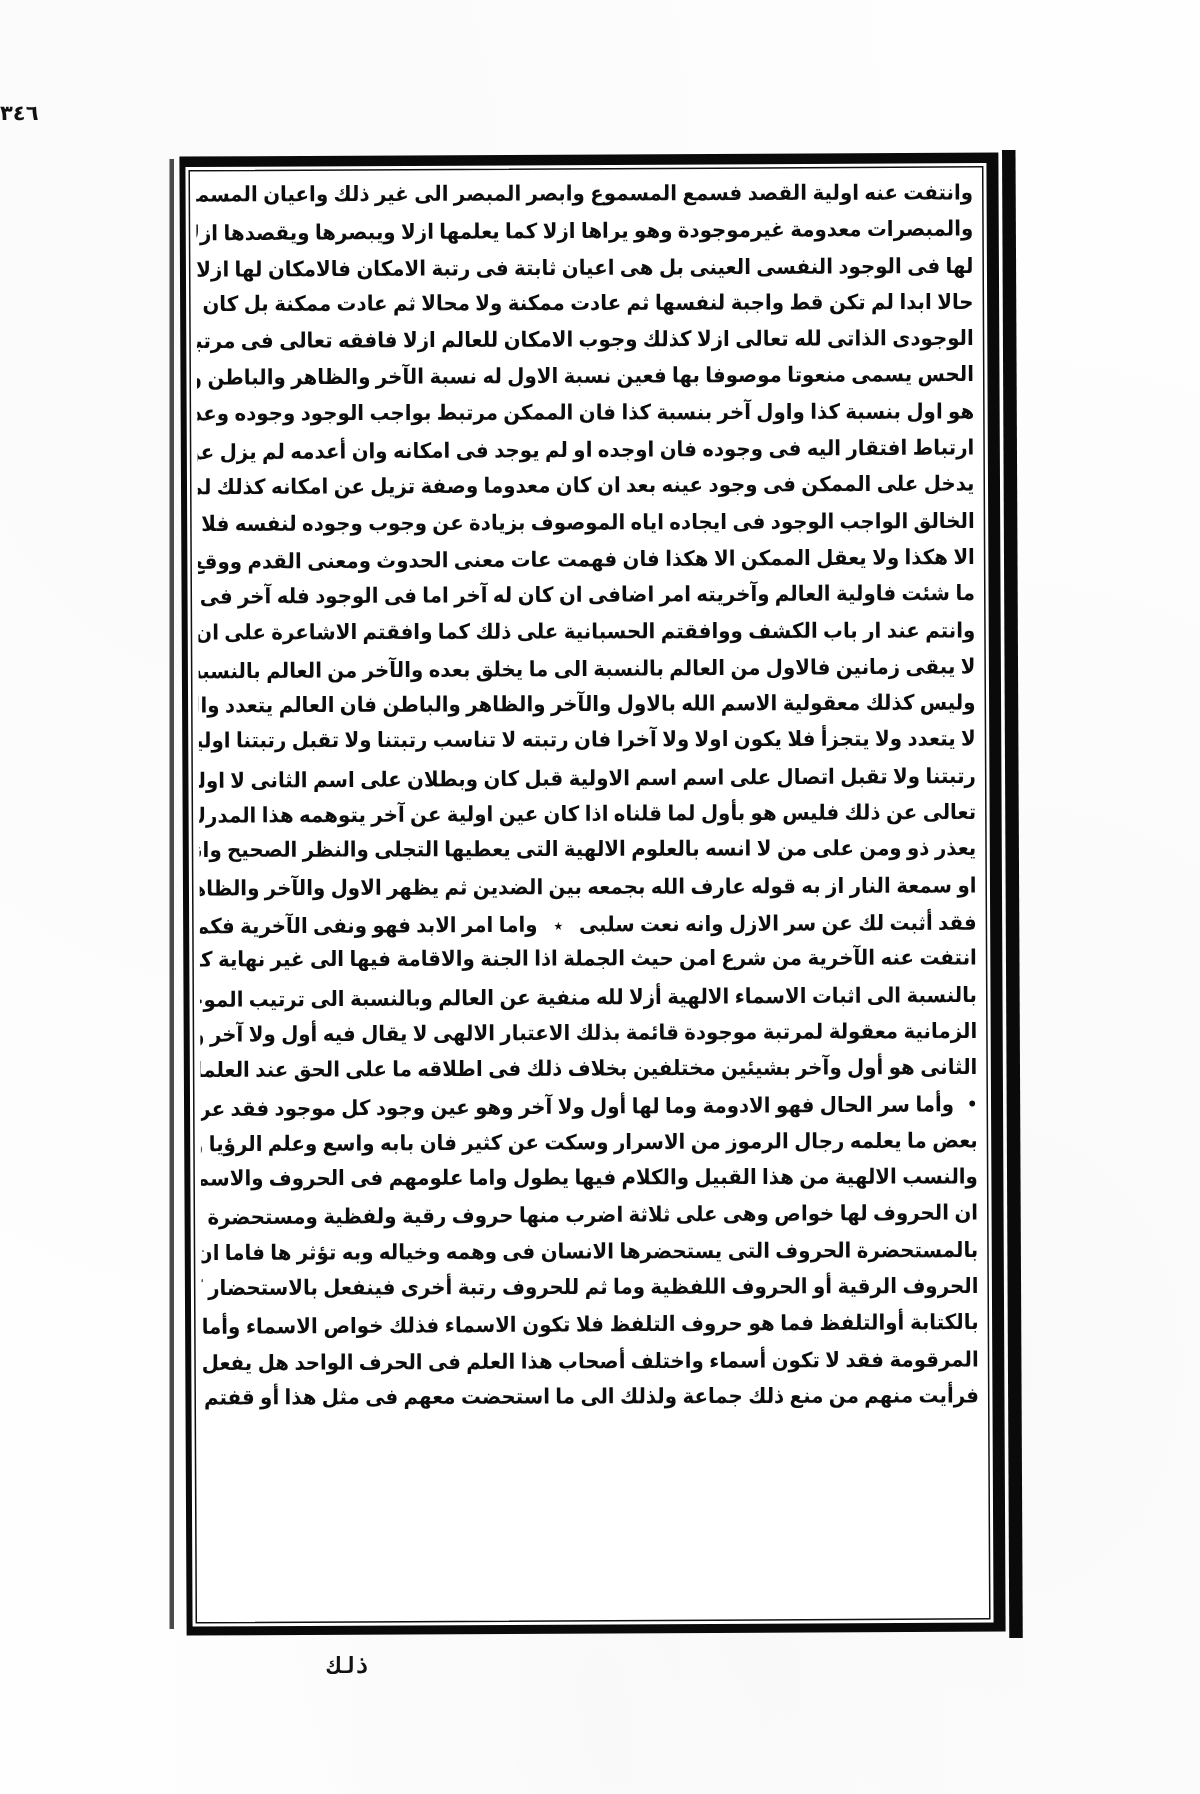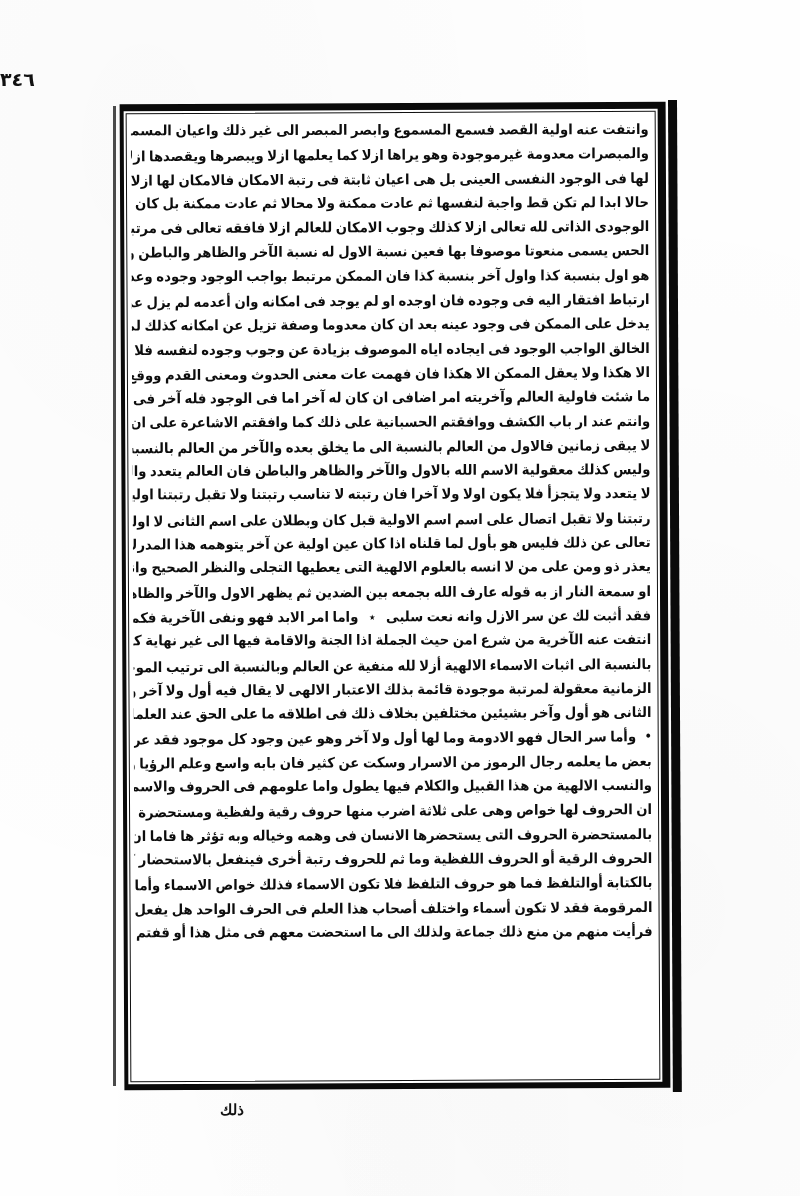--- a/index.html
+++ b/index.html
@@ -35,21 +35,21 @@
 
   
   #folio-number {
     position: absolute;
     top: 68px;
     left: 0;
     right: 118px;
     text-align: left;
     direction: rtl;
     font-family: "DejaVu Sans", sans-serif;
-    font-size: 19px;
+    font-size: 14px;
     font-weight: 700;
     color: #111111;
     letter-spacing: 1px;
     padding-left: 0;
   }
   #folio-number .num-inner {
     display: inline-block;
     margin-left: 0;
   }
 
@@ -151,21 +151,21 @@
     top: 1100px;
     left: 0;
     width: 800px;
     text-align: center;
     direction: rtl;
   }
   #catchword .cw-inner {
     display: inline-block;
     position: relative;
     right: 168px;
-    font-family: Liberation Sans, sans-serif;
+    font-family: Liberation Mono, monospace;
     font-size: 15px;
     font-weight: 700;
     color: #111111;
   }
 </style>
 </head>
 <body>
 
 <div id="page-sheet">
 

